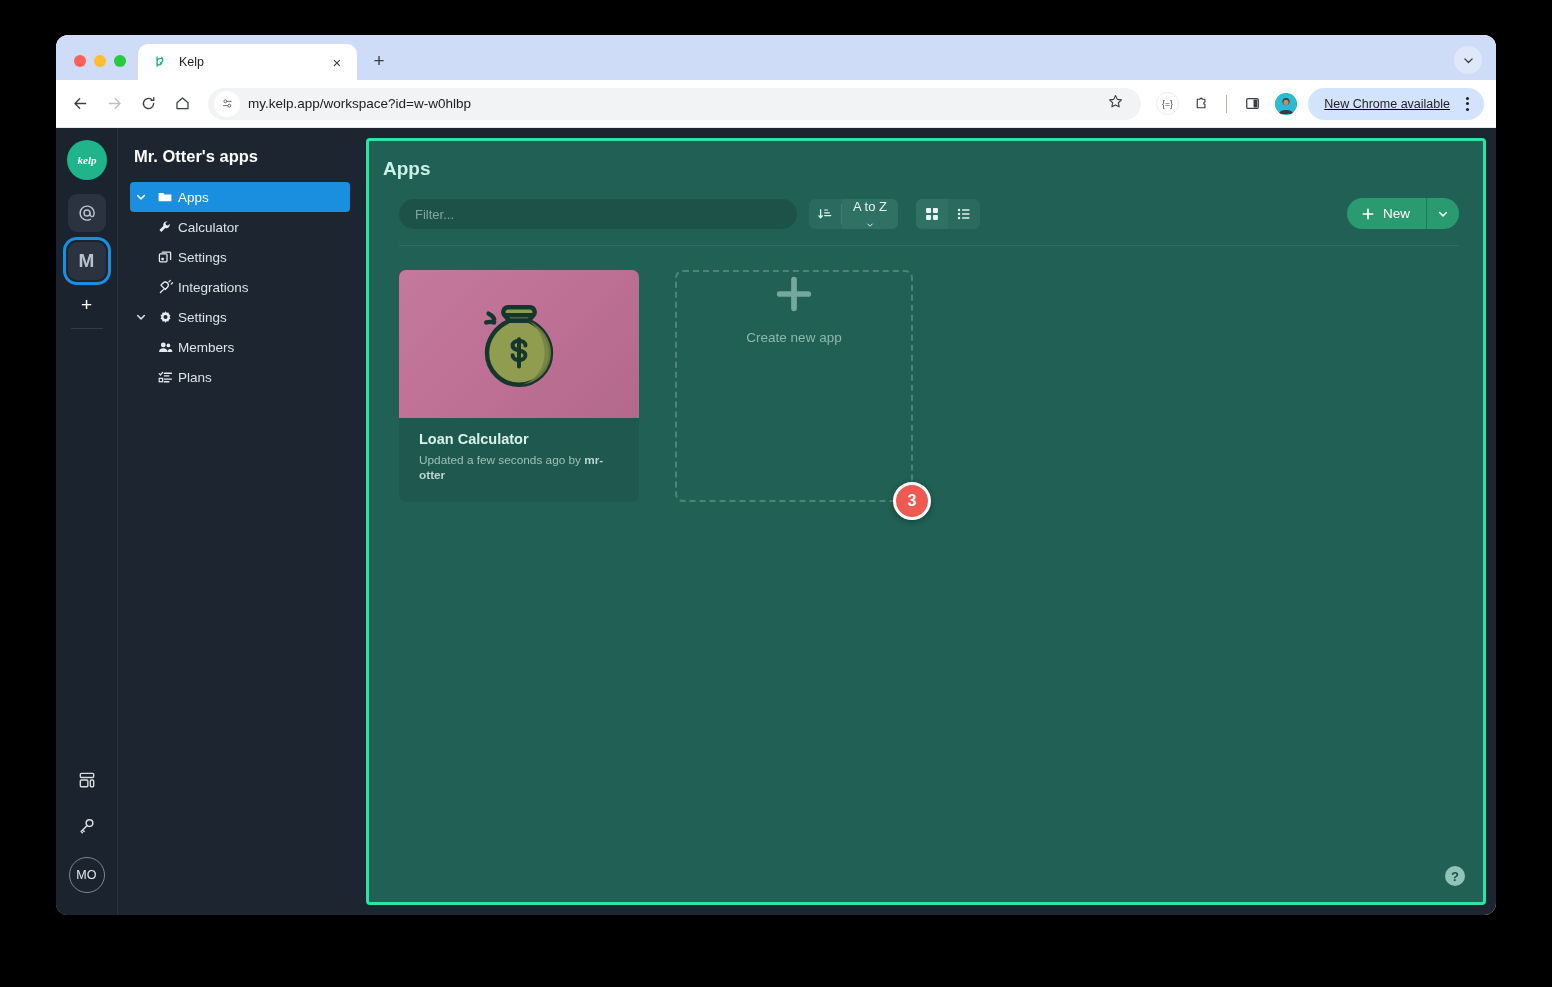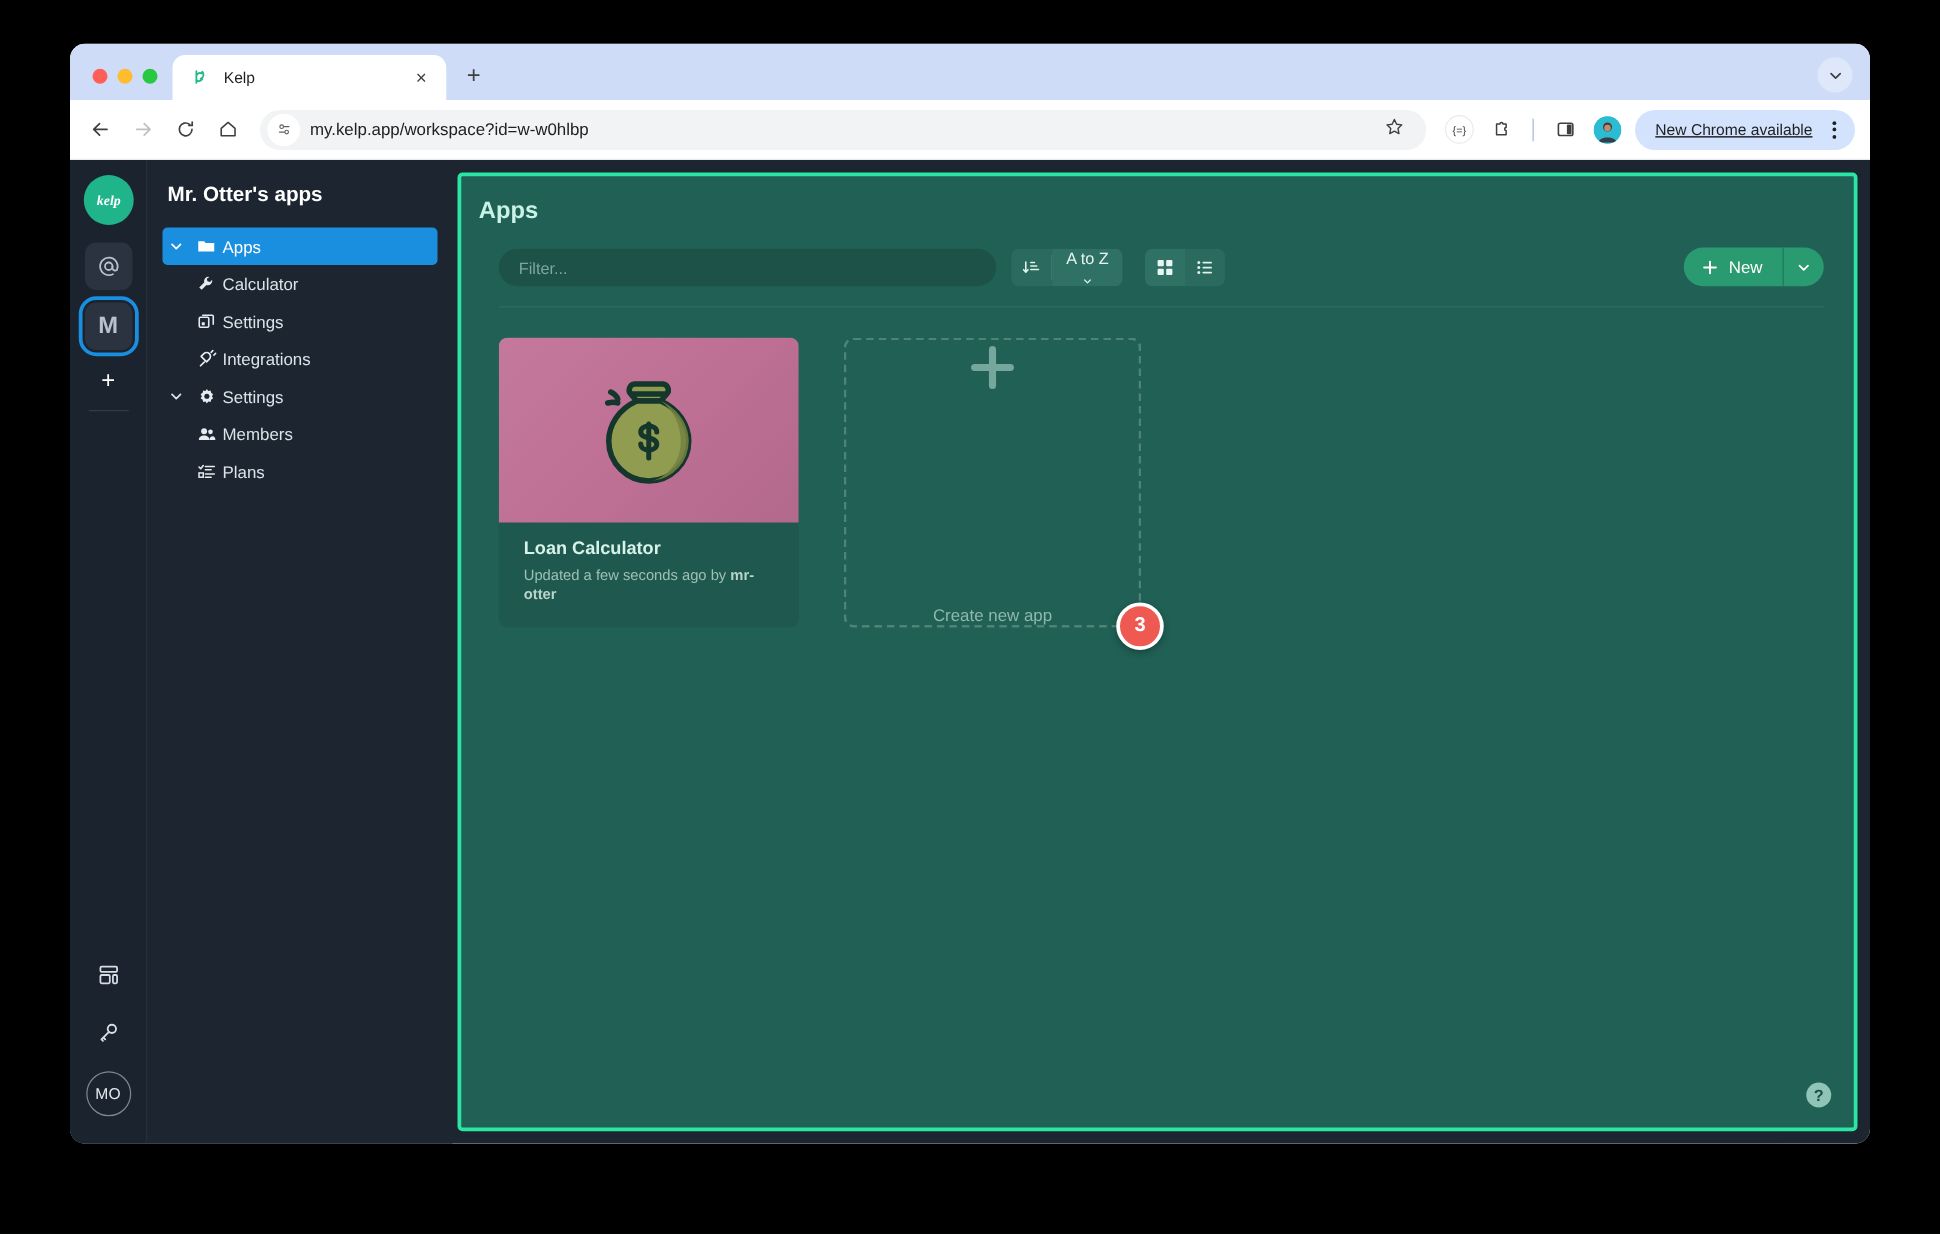--- a/index.html
+++ b/index.html
@@ -336,21 +336,21 @@
   .card-body { padding: 13px 18px 16px 20px; }
   .card-name { font-size: 14.5px; font-weight: 700; color: #d7f2e9; margin-bottom: 6px; }
   .card-meta { font-size: 11.8px; color: #9dc0b7; line-height: 1.27; }
   .card-meta b { color: #b9d6cd; }
 
   .create-card {
     width: 238px; height: 232px;
     border: 2px dashed #4e8478;
     border-radius: 8px;
     display: flex; flex-direction: column;
-    align-items: center; justify-content: space-between;
+    align-items: center; justify-content: flex-start;
     gap: 10px;
     position: relative;
   }
   .create-plus { color: #75a79c; }
   .create-text { font-size: 13.5px; color: #8fb8ad; }
 
   .badge {
     position: absolute;
     width: 38px; height: 38px;
     border-radius: 50%;

